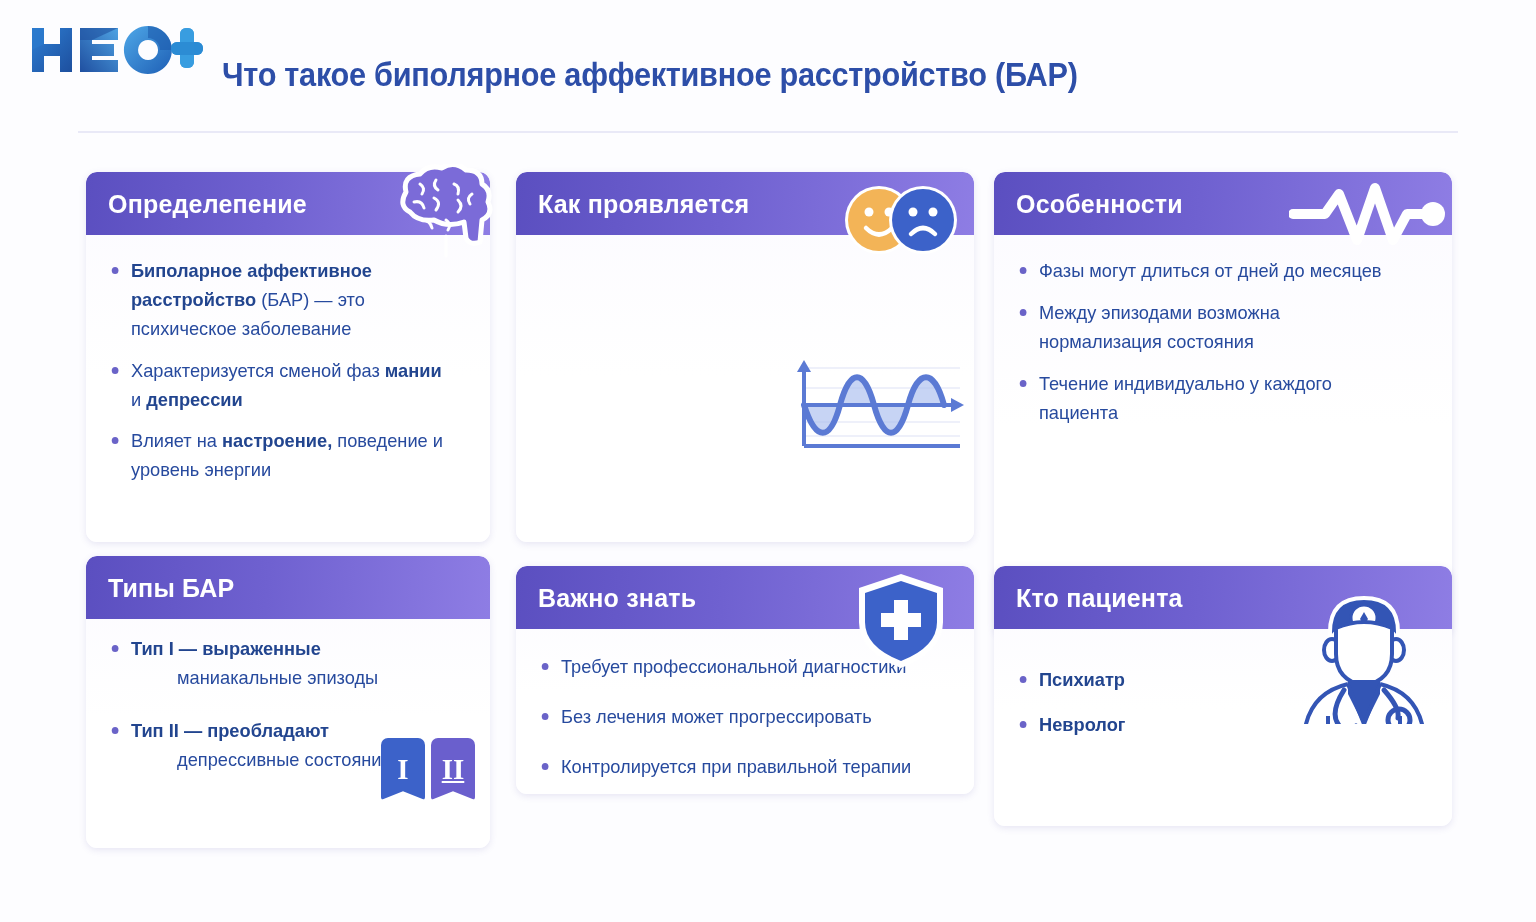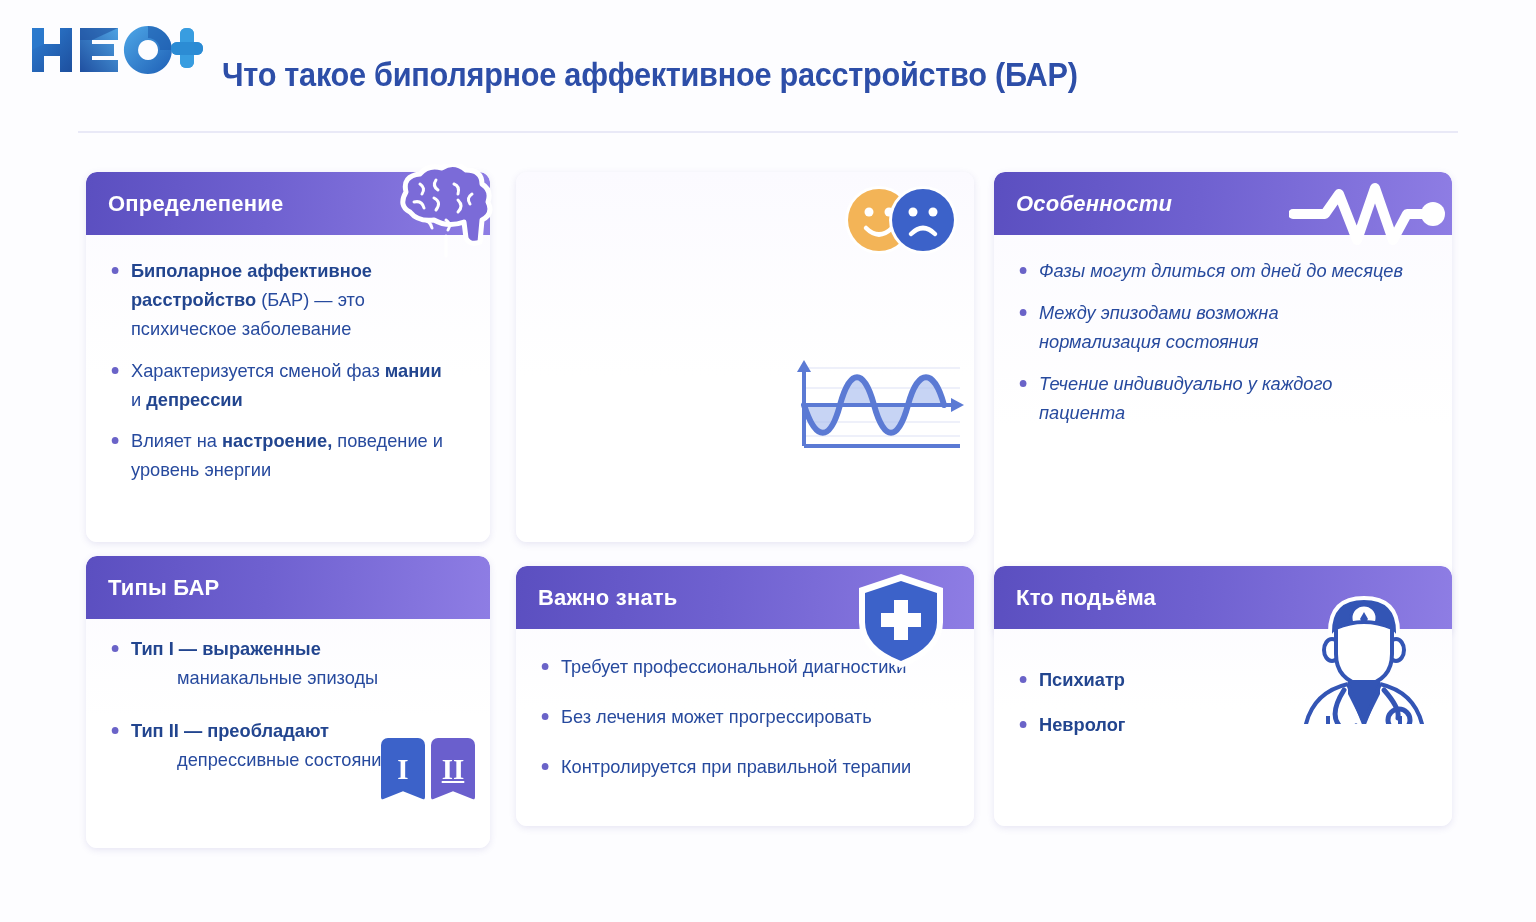--- a/index.html
+++ b/index.html
@@ -38,21 +38,21 @@
     background:linear-gradient(180deg,#fbfaff 0%,#ffffff 55%);
     overflow:hidden;
   }
   .card-head{
     position:absolute;left:0;top:0;right:0;height:63px;
     background:linear-gradient(95deg,#5b4fc0 0%,#6f61d0 45%,#8e7de4 100%);
     border-radius:11px 11px 0 0;
   }
   .card-title{
     position:absolute;left:22px;top:50%;transform:translateY(-50%);
-    color:#ffffff;font-size:22px;font-weight:bold;
+    color:#ffffff;font-size:25px;font-weight:bold;
     font-family:"Liberation Sans Narrow","Liberation Sans",sans-serif;
     letter-spacing:0.2px;white-space:nowrap;
   }
   .card-body{position:absolute;left:0;right:0;top:63px;bottom:0;padding:22px 20px 0 20px;}
   
   ul.bl{list-style:none;margin:0;padding:0;}
   ul.bl li{
     position:relative;padding-left:26px;
     color:#274a9e;font-size:19px;line-height:1.52;
     margin-bottom:13px;
@@ -161,20 +161,23 @@
             <path d="M96 30 q-6 4 -2 10"></path>
             <path d="M70 72 l0 20"></path>
           </g>
         </g>
       </svg>
     </div>
   </div>
 
   <div class="card" style="left:516px;top:172px;width:458px;height:370px;">
     <div class="card-inner">
+      <div class="card-head">
+        <div class="card-title">Как проявляется</div>
+      </div>
     </div>
 
     <div class="ic" style="left:325px;top:12px;width:120px;height:72px;">
       <svg width="120" height="72" viewBox="0 0 120 72">
         <circle cx="38" cy="36" r="34" fill="#ffffff"></circle>
         <circle cx="38" cy="36" r="31" fill="#f3b457"></circle>
         <circle cx="28" cy="28" r="4.5" fill="#ffffff"></circle>
         <circle cx="48" cy="28" r="4.5" fill="#ffffff"></circle>
         <path d="M25 44 q13 13 26 0" stroke="#ffffff" stroke-width="4.5" fill="none" stroke-linecap="round"></path>
         <circle cx="82" cy="36" r="34" fill="#ffffff"></circle>
@@ -197,21 +200,21 @@
         <path d="M22 51 C34 88 48 88 58 51 C68 14 82 14 92 51 C102 88 116 88 126 51 C136 14 152 14 162 51" stroke="#5b7ad4" stroke-width="6" fill="none" stroke-linecap="round"></path>
         <line x1="22" y1="92" x2="178" y2="92" stroke="#5b7ad4" stroke-width="4"></line>
         <line x1="22" y1="92" x2="22" y2="14" stroke="#5b7ad4" stroke-width="4"></line>
         <path d="M22 6 l7 12 l-14 0 Z" fill="#5b7ad4"></path>
         <line x1="22" y1="51" x2="170" y2="51" stroke="#5b7ad4" stroke-width="4"></line>
         <path d="M182 51 l-13 -7 l0 14 Z" fill="#5b7ad4"></path>
       </svg>
     </div>
   </div>
 
-  <div class="card" style="left:994px;top:172px;width:458px;height:464px;font-style:italic;">
+  <div class="card" style="left:994px;top:172px;width:458px;height:464px;">
     <div class="card-inner">
       <div class="card-head">
         <div class="card-title">Особенности</div>
       </div>
       <div class="card-body">
         <ul class="bl loose">
           <li><span>Фазы могут длиться от дней до месяцев</span></li>
           <li style="max-width:330px;"><span>Между эпизодами возможна нормализация состояния</span></li>
           <li><span>Течение индивидуально у каждого пациента</span></li>
         </ul>
@@ -244,21 +247,21 @@
         </ul>
       </div>
     </div>
 
     <div class="badge-wrap" style="left:295px;top:182px;">
       <div class="badge one">I</div>
       <div class="badge two">II</div>
     </div>
   </div>
 
-  <div class="card" style="left:516px;top:566px;width:458px;height:260px;">
+  <div class="card" style="left:516px;top:566px;width:458px;height:228px;">
     <div class="card-inner">
       <div class="card-head">
         <div class="card-title">Важно знать</div>
       </div>
       <div class="card-body" style="padding-top:24px;">
         <ul class="bl">
           <li style="margin-bottom:21px;"><span>Требует профессиональной диагностики</span></li>
           <li style="margin-bottom:21px;"><span>Без лечения может прогрессировать</span></li>
           <li><span>Контролируется при правильной терапии</span></li>
         </ul>
@@ -270,21 +273,21 @@
         <path d="M48 4 L90 18 L90 52 q0 30 -42 46 q-42 -16 -42 -46 L6 18 Z" fill="#ffffff"></path>
         <path d="M48 11 L84 23 L84 52 q0 25 -36 39 q-36 -14 -36 -39 L12 23 Z" fill="#3c62c9"></path>
         <path d="M41 30 l14 0 l0 13 l13 0 l0 14 l-13 0 l0 13 l-14 0 l0 -13 l-13 0 l0 -14 l13 0 Z" fill="#ffffff"></path>
       </svg>
     </div>
   </div>
 
   <div class="card" style="left:994px;top:566px;width:458px;height:260px;">
     <div class="card-inner">
       <div class="card-head">
-        <div class="card-title">Кто подьёма</div>
+        <div class="card-title">Кто пациента</div>
       </div>
       <div class="card-body" style="padding-top:37px;">
         <ul class="bl tight">
           <li style="margin-bottom:16px;"><b>Психиатр</b></li>
           <li><b>Невролог</b></li>
         </ul>
       </div>
     </div>
 
     <div class="ic" style="left:290px;top:18px;width:160px;height:140px;">

